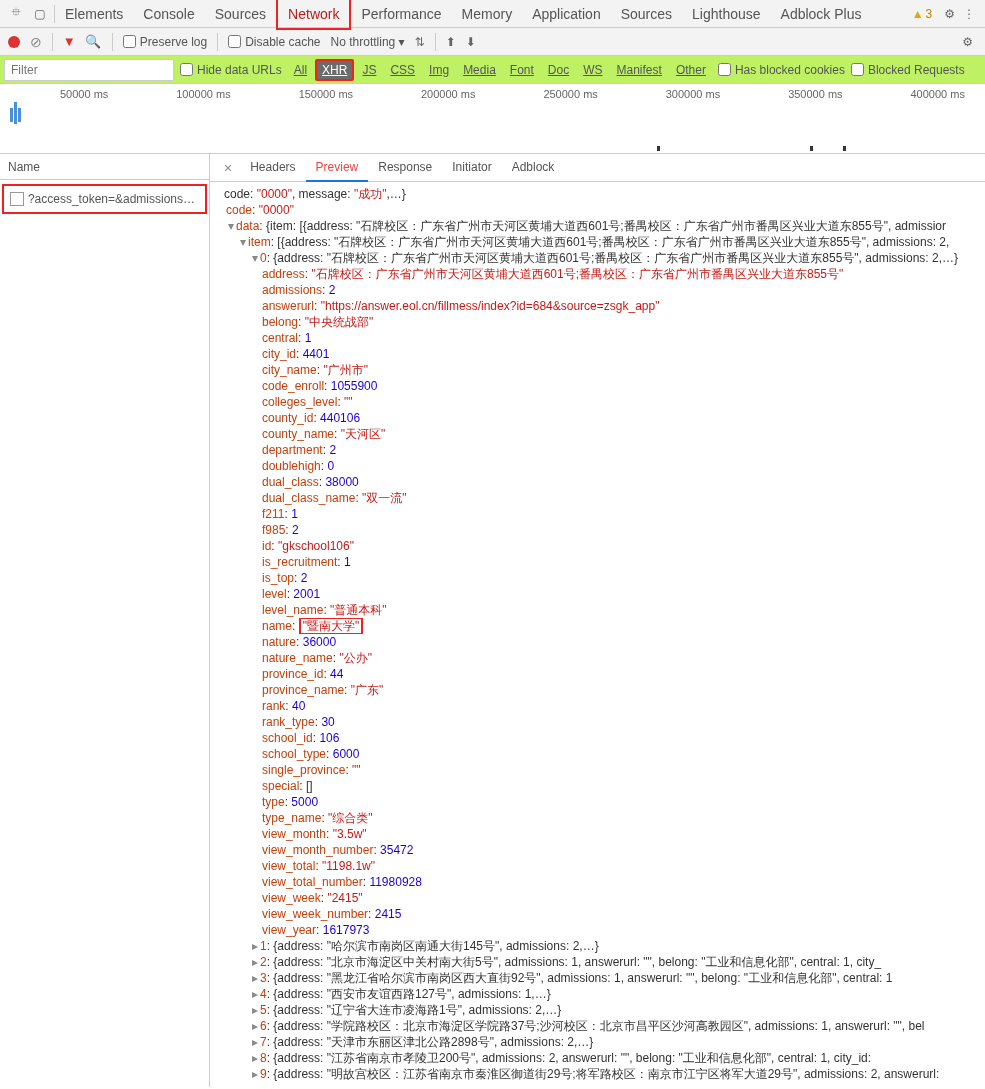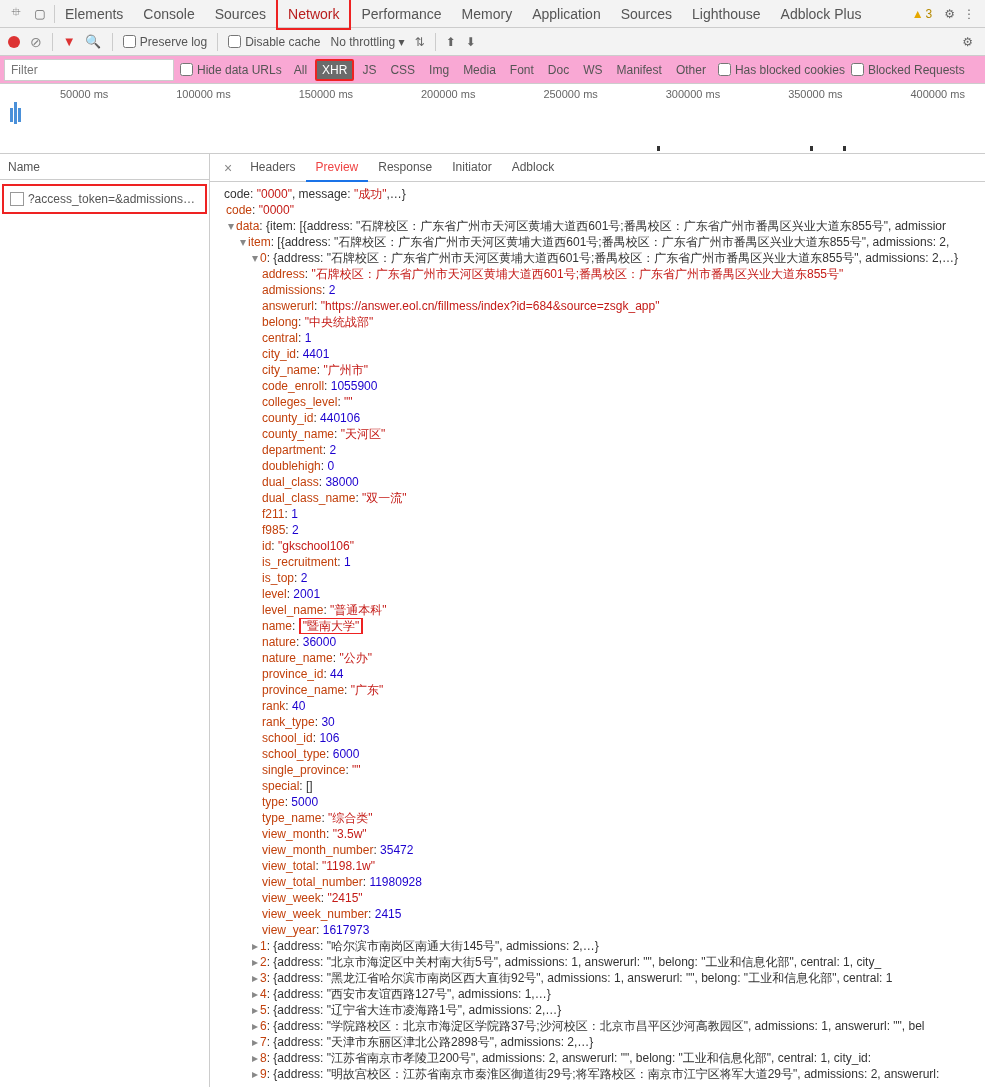--- a/index.html
+++ b/index.html
@@ -16,24 +16,24 @@
 .rec { width: 12px; height: 12px; background: #d33; border-radius: 50%; }
 .nope { color: #888; font-size: 14px; }
 .funnel { color: #d33; font-size: 13px; }
 .mag { color: #666; font-size: 13px; }
 .chk-lbl { display: flex; align-items: center; gap: 4px; color: #555; font-size: 12px; }
 .chk-lbl input { width: 13px; height: 13px; }
 .sep { width: 1px; height: 18px; background: #ccc; }
 .noth { color: #555; font-size: 12px; }
 .arr { color: #555; }
 .sig, .up, .dn { color: #666; cursor: pointer; }
-.filterbar { height: 28px; border-bottom: 1px solid #ccc; display: flex; align-items: center; padding: 0 4px; background: #f9a8d4; gap: 6px; }
+.filterbar { height: 28px; border-bottom: 1px solid #ccc; display: flex; align-items: center; padding: 0 4px; background: #bef264; gap: 6px; }
 .filter-input { border: 1px solid #ccc; padding: 3px 6px; font-size: 12px; width: 170px; color: #888; background: #fff; }
 .ftabs { display: flex; align-items: center; gap: 2px; }
-.ftab { padding: 3px 6px; color: #555; cursor: pointer; font-size: 12px; }
+.ftab { padding: 3px 6px; color: #555; cursor: pointer; font-size: 12px; text-decoration: underline; }
 .ftab.sel { background: #6b6b6b; color: #fff; border-radius: 2px; border: 2px solid #e22; padding: 2px 5px; }
 .timeline { height: 70px; border-bottom: 1px solid #ccc; position: relative; background: #fff; }
 .tl-labels { display: flex; justify-content: space-between; padding: 4px 20px 0 60px; color: #666; font-size: 11px; }
 .tl-mark { position: absolute; left: 10px; top: 18px; display: flex; gap: 1px; }
 .tl-bar { width: 3px; background: #4a90d9; }
 .tl-dot { position: absolute; width: 3px; height: 5px; background: #333; }
 .split { display: flex; height: calc(1089px - 156px); }
 .leftpane { width: 210px; border-right: 1px solid #ccc; background: #fff; }
 .lp-head { height: 26px; border-bottom: 1px solid #ccc; display: flex; align-items: center; padding: 0 8px; color: #555; font-size: 12px; }
 .req-item { height: 22px; display: flex; align-items: center; padding: 13px 6px; border: 2px solid #e22; margin: 4px 2px; font-size: 12px; color: #555; }

